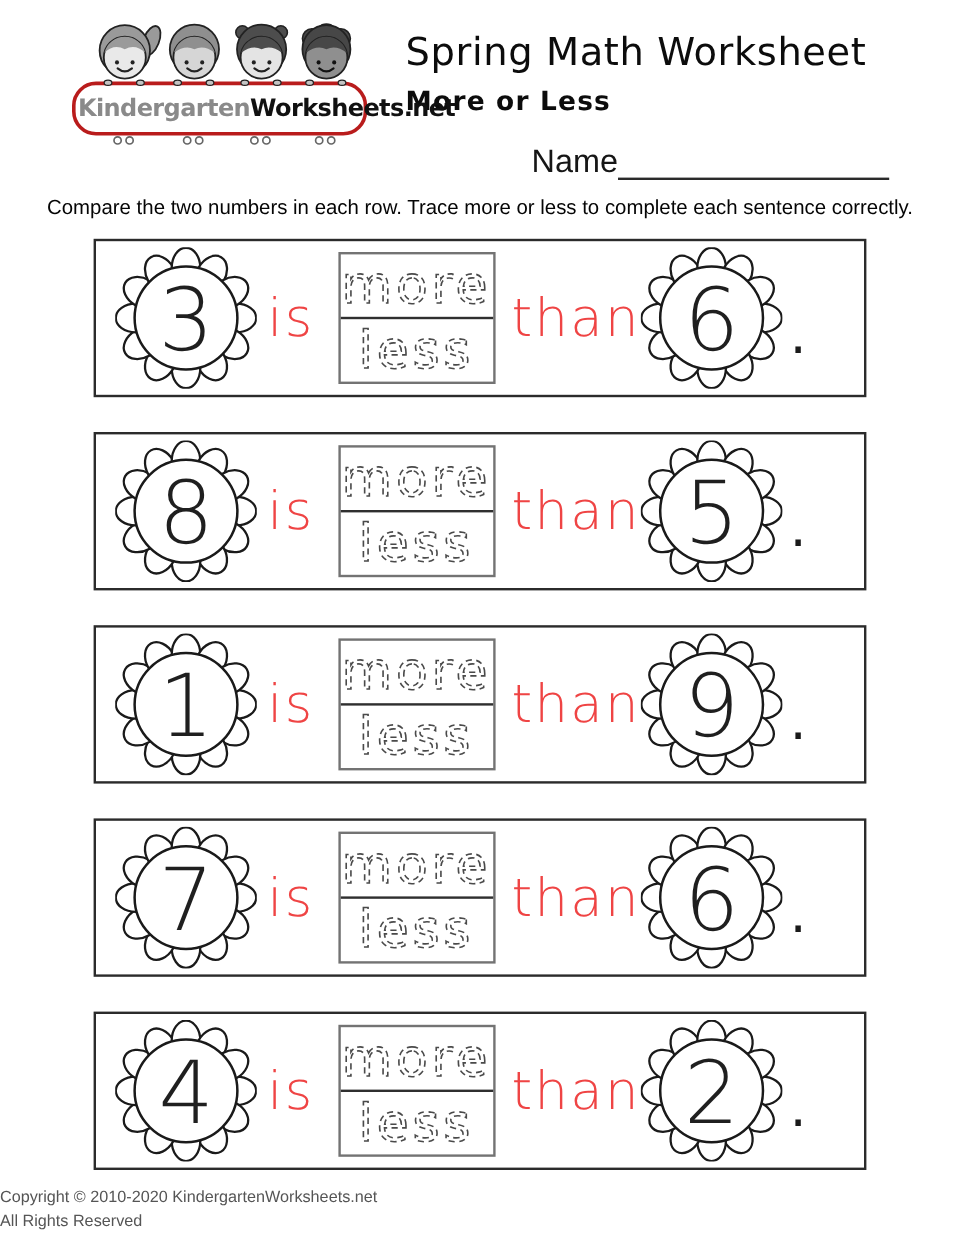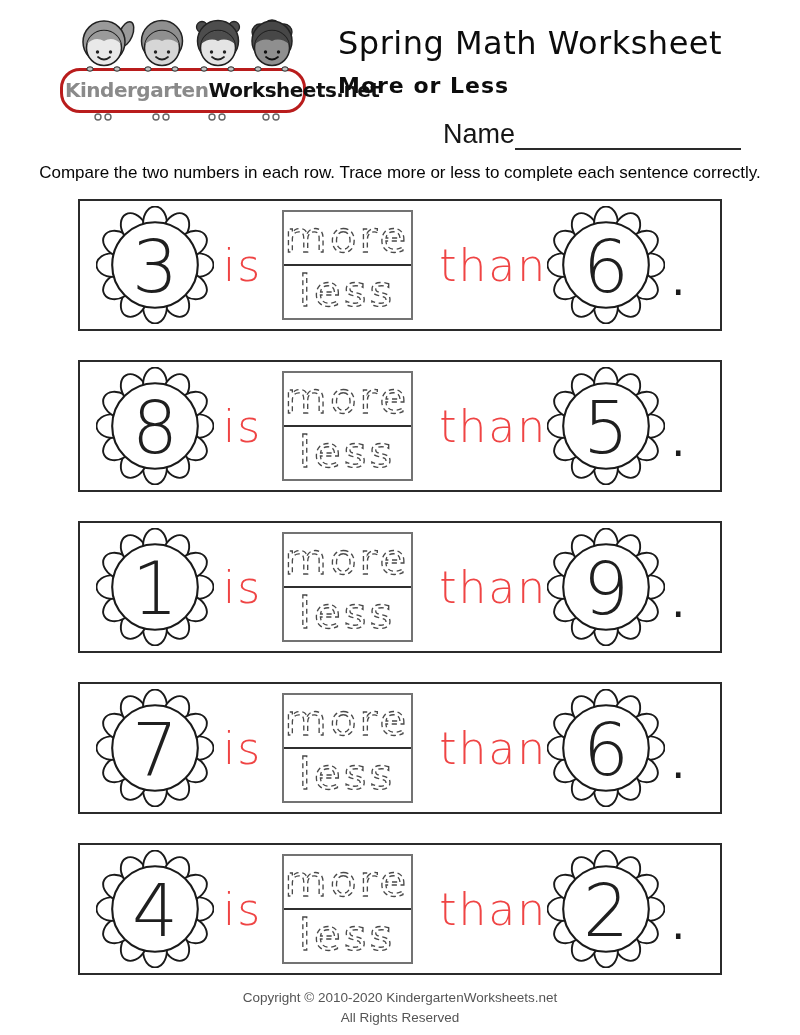--- a/index.html
+++ b/index.html
@@ -28,32 +28,32 @@
   
   .rows{position:absolute;left:78px;top:199px;width:644px;display:flex;flex-direction:column;gap:29px;}
   .row{box-sizing:border-box;height:132px;border:2px solid #2b2b2b;background:#fff;
        display:flex;align-items:center;}
   .flower{width:118px;height:118px;flex:none;}
   .flower-left{margin-left:16px;}
   .flower-right{margin-left:0;}
   .flower-num{font-family:"DejaVu Sans", sans-serif;font-size:76px;font-weight:200;fill:#1f1f1f;text-anchor:middle;}
   .word{font-family:"DejaVu Sans", sans-serif;font-size:44px;font-weight:200;color:#ef4444;letter-spacing:2px;}
   .is{margin-left:9px;}
-  .than{margin-left:26px;}
+  .than{margin-left:13px;}
   .trace-box{margin-left:20px;width:127px;flex:none;border:2px solid #737373;background:#fff;}
   .trace-cell{height:52px;}
   .trace-cell.top{border-bottom:2px solid #2f2f2f;}
   .trace-svg{display:block;width:100%;height:100%;}
   .trace-text{font-family:"DejaVu Sans", sans-serif;font-size:42px;letter-spacing:3px;
               fill:none;stroke:#4a4a4a;stroke-width:1.3;stroke-dasharray:5 3.5;text-anchor:middle;}
   .period{font-family:"DejaVu Sans", sans-serif;font-size:44px;color:#1a1a1a;align-self:flex-end;
           margin:0 0 24px 6px;}
 
   
-  .footer{position:absolute;top:988px;left:0;width:800px;text-align:center;color:#555;
+  .footer{position:absolute;top:988px;left:0;width:800px;text-align:left;color:#555;
           font-size:13.5px;line-height:1.5;}
 </style>
 </head>
 <body>
 
 <svg width="0" height="0" style="position:absolute" aria-hidden="true">
   <defs>
     <g id="flowerShape">
       <g fill="#ffffff" stroke="#1a1a1a" stroke-width="2">
         <ellipse cx="106" cy="62" rx="17.5" ry="12.5"></ellipse>

